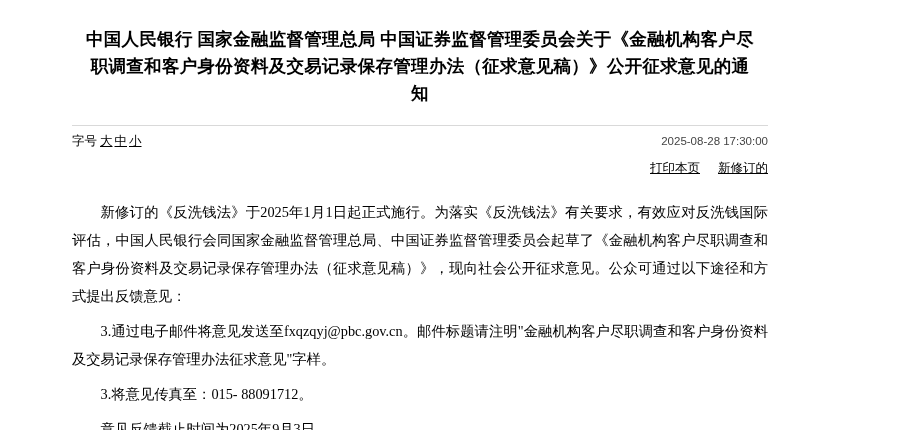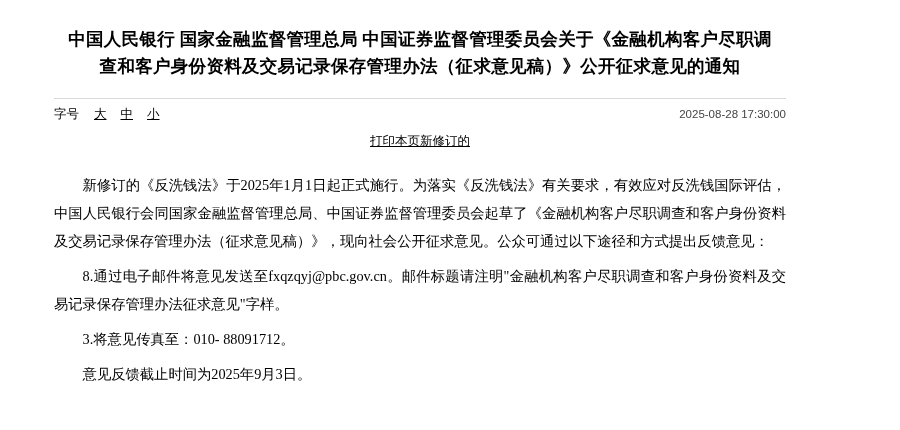--- a/index.html
+++ b/index.html
@@ -12,21 +12,21 @@
     background: #ffffff;
     font-family: "Liberation Serif", "DejaVu Serif", serif;
     color: #000000;
     overflow: hidden;
   }
   .page {
     width: 840px;
     height: 430px;
     position: relative;
     box-sizing: border-box;
-    padding: 0 10px;
+    padding: 0 28px;
   }
   .doc-title {
     margin: 0;
     padding: 26px 58px 4px 58px;
     text-align: center;
     font-size: 17.5px;
     font-weight: bold;
     line-height: 1.55;
     letter-spacing: 0.3px;
   }
@@ -35,21 +35,21 @@
     border-top: 1px solid #d9d9d9;
     padding-top: 7px;
     display: flex;
     align-items: baseline;
     justify-content: space-between;
     font-size: 12.5px;
   }
   .fontsize-group {
     display: flex;
     align-items: flex-end;
-    gap: 12px;
+    gap: 0;
     white-space: nowrap;
   }
   .fontsize-label {
     font-size: 12.5px;
     color: #000;
     margin-right: 2px;
   }
   .fontsize-opt {
     font-size: 12.5px;
     color: #000;
@@ -59,21 +59,22 @@
   }
   .timestamp {
     font-size: 11.5px;
     color: #444;
     font-family: "Liberation Sans", sans-serif;
     white-space: nowrap;
   }
   .actions-bar {
     margin: 10px 44px 0 44px;
     display: flex;
-    justify-content: center;
+    justify-content: flex-end;
+    gap: 18px;
     font-size: 12.5px;
   }
   .action-link {
     color: #000;
     text-decoration: underline;
     cursor: pointer;
     white-space: nowrap;
   }
   .content {
     margin: 22px 44px 0 44px;
@@ -106,18 +107,18 @@
     <div class="timestamp">2025-08-28 17:30:00</div>
   </div>
 
   <div class="actions-bar">
     <span class="action-link">打印本页</span>
     <span class="action-link">新修订的</span>
   </div>
 
   <div class="content">
     <p>新修订的《反洗钱法》于2025年1月1日起正式施行。为落实《反洗钱法》有关要求，有效应对反洗钱国际评估，中国人民银行会同国家金融监督管理总局、中国证券监督管理委员会起草了《金融机构客户尽职调查和客户身份资料及交易记录保存管理办法（征求意见稿）》，现向社会公开征求意见。公众可通过以下途径和方式提出反馈意见：</p>
-    <p>8.通过电子邮件将意见发送至fxqzqyj@pbc.gov.cn。邮件标题请注明"金融机构客户尽职调查和客户身份资料及交易记录保存管理办法征求意见"字样。</p>
-    <p>3.将意见传真至：010- 88091712。</p>
+    <p>3.通过电子邮件将意见发送至fxqzqyj@pbc.gov.cn。邮件标题请注明"金融机构客户尽职调查和客户身份资料及交易记录保存管理办法征求意见"字样。</p>
+    <p>3.将意见传真至：015- 88091712。</p>
     <p class="tight">意见反馈截止时间为2025年9月3日。</p>
   </div>
 
 </div>
 
 </body></html>

